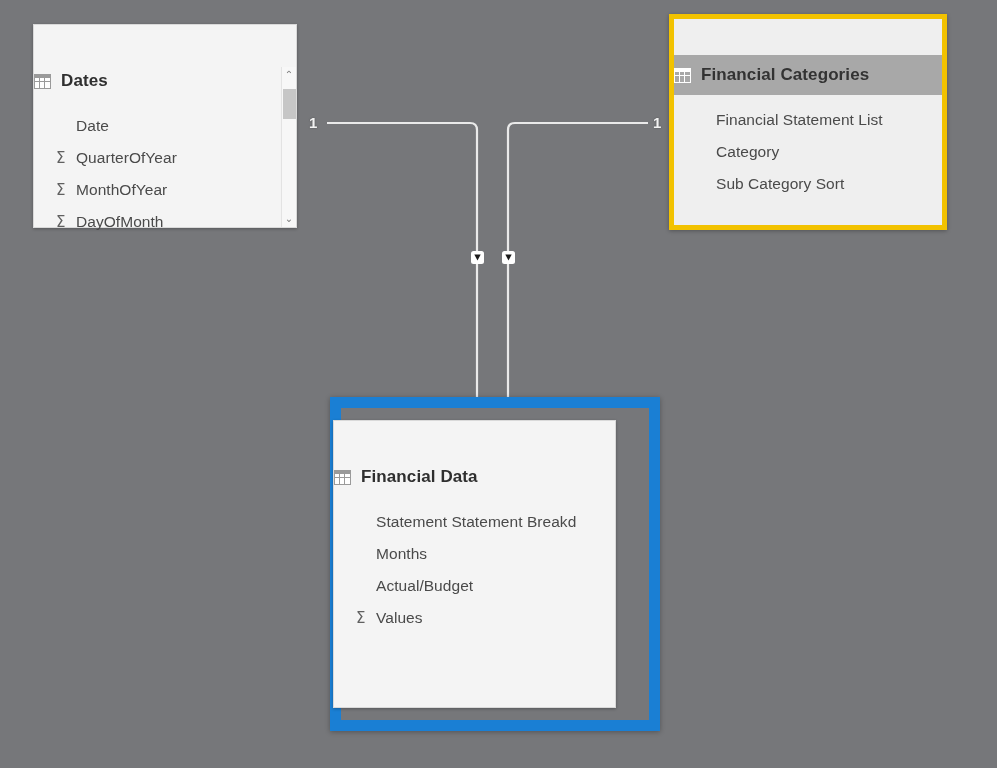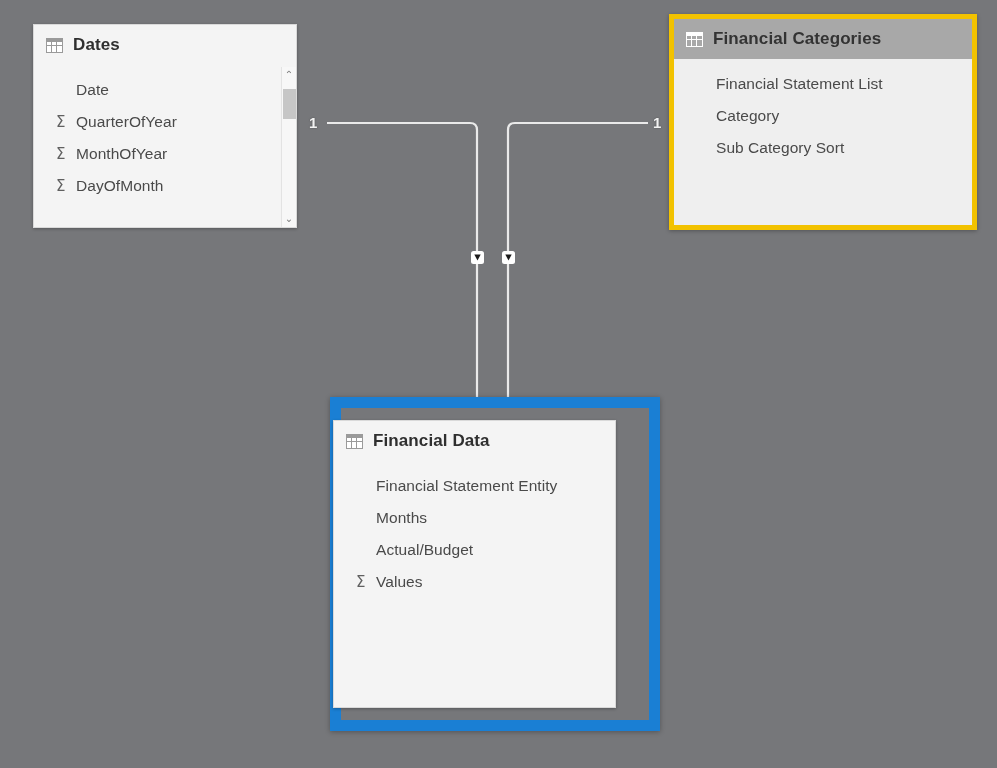--- a/index.html
+++ b/index.html
@@ -62,21 +62,21 @@
     border: 11px solid #1a7fd4;
     background: transparent;
     box-shadow: 0 1px 5px rgba(0,0,0,0.3);
   }
 
   .tbl-header {
     display: flex;
     align-items: center;
     box-sizing: border-box;
     height: 40px;
-    padding-left: 12px;
+    margin-top: 36px;
   }
   .tbl-header.grayband {
     background: #a8a8a8;
   }
   .tbl-title {
     font-size: 17px;
     font-weight: bold;
     color: #2f2f2f;
     letter-spacing: 0.1px;
     margin-left: 10px;
@@ -205,21 +205,21 @@
       </div>
     </div>
 
     <div class="vscroll" style="right:0px; top:42px; height:160px;">
       <div class="arrow">⌃</div>
       <div class="thumb" style="top:22px; height:30px;"></div>
       <div class="arrow" style="position:absolute; bottom:0; left:0; right:0;">⌄</div>
     </div>
   </div>
 
-  <div class="table-card highlight-yellow" style="left:669px; top:14px; width:308px; height:216px;">
+  <div class="table-card highlight-yellow" style="left:669px; top:14px; width:278px; height:216px;">
 
     <div class="tbl-header grayband">
       <span class="grid-icon light"></span>
       <span class="tbl-title">Financial Categories</span>
     </div>
 
     <div class="field-list">
       <div class="field-row">
         <span class="field-sigma"></span>
         <span class="field-name">Financial Statement List</span>
@@ -240,21 +240,21 @@
   <div class="table-card plain" style="left:333px; top:420px; width:283px; height:288px;">
 
     <div class="tbl-header">
       <span class="grid-icon"></span>
       <span class="tbl-title">Financial Data</span>
     </div>
 
     <div class="field-list">
       <div class="field-row">
         <span class="field-sigma"></span>
-        <span class="field-name">Financial Statement Entity</span>
+        <span class="field-name">Statement Statement Breakd</span>
       </div>
       <div class="field-row">
         <span class="field-sigma"></span>
         <span class="field-name">Months</span>
       </div>
       <div class="field-row">
         <span class="field-sigma"></span>
         <span class="field-name">Actual/Budget</span>
       </div>
       <div class="field-row">

